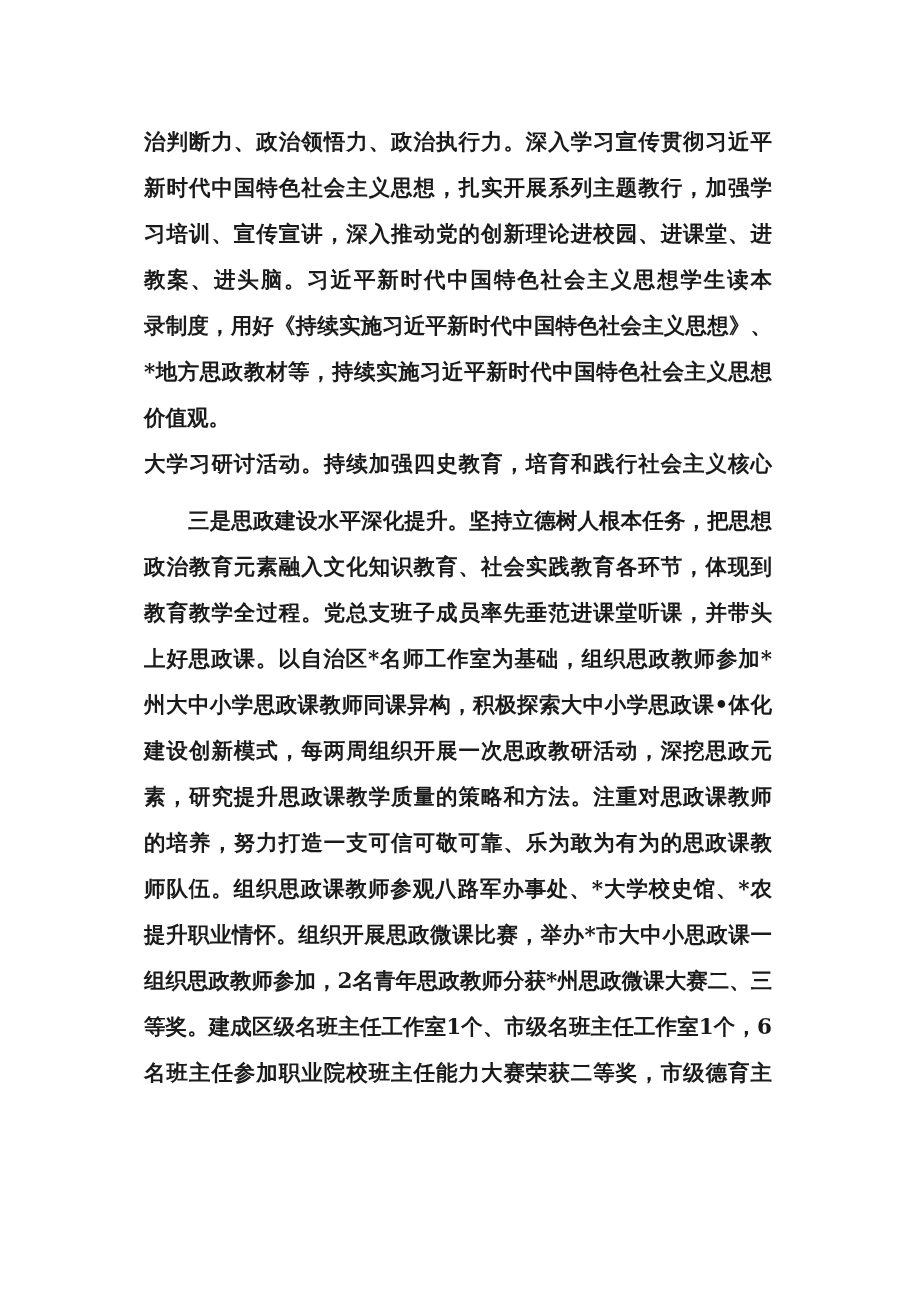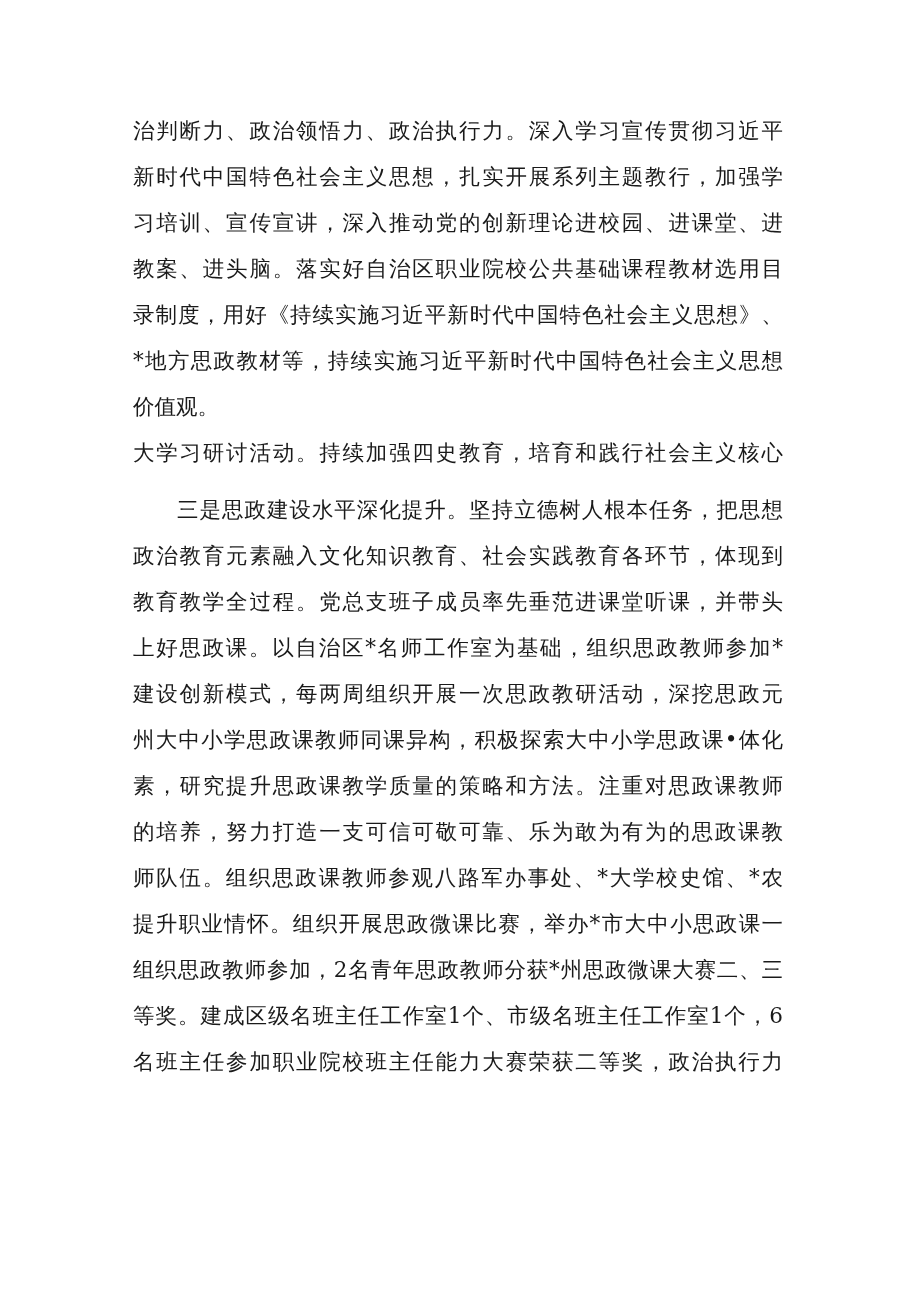--- a/index.html
+++ b/index.html
@@ -2,51 +2,51 @@
 <html><head>
 <meta charset="utf-8">
 <style>
   html, body { margin: 0; padding: 0; background: #ffffff; }
   body { width: 920px; height: 1301px; position: relative; overflow: hidden; }
   .page {
     position: absolute; left: 133px; top: 108px; width: 650px;
     font-family: "DejaVu Serif", "Liberation Serif", serif;
     font-size: 21.5px; color: #1a1a1a;
   }
-  .para { margin: 0; }
+  .para { margin: 11px; font-weight: bold; }
   .para .line {
     display: block; height: 46px; line-height: 46px;
     white-space: nowrap; text-align: justify; text-align-last: justify;
   }
   .para .line.last { text-align-last: left; }
   .para.p2 { margin-top: 11px; }
   .para.p2 .line.first { padding-left: 44px; }
 </style>
 </head>
 <body>
 
 <div class="page">
   <p class="para p1">
     <span class="line">治判断力、政治领悟力、政治执行力。深入学习宣传贯彻习近平</span>
     <span class="line">新时代中国特色社会主义思想，扎实开展系列主题教行，加强学</span>
     <span class="line">习培训、宣传宣讲，深入推动党的创新理论进校园、进课堂、进</span>
-    <span class="line">教案、进头脑。落实好自治区职业院校公共基础课程教材选用目</span>
+    <span class="line">教案、进头脑。习近平新时代中国特色社会主义思想学生读本</span>
     <span class="line">录制度，用好《持续实施习近平新时代中国特色社会主义思想》、</span>
     <span class="line">*地方思政教材等，持续实施习近平新时代中国特色社会主义思想</span>
     <span class="line last">价值观。</span>
     <span class="line">大学习研讨活动。持续加强四史教育，培育和践行社会主义核心</span>
   </p>
   <p class="para p2">
     <span class="line first">三是思政建设水平深化提升。坚持立德树人根本任务，把思想</span>
     <span class="line">政治教育元素融入文化知识教育、社会实践教育各环节，体现到</span>
     <span class="line">教育教学全过程。党总支班子成员率先垂范进课堂听课，并带头</span>
     <span class="line">上好思政课。以自治区*名师工作室为基础，组织思政教师参加*</span>
+    <span class="line">州大中小学思政课教师同课异构，积极探索大中小学思政课•体化</span>
     <span class="line">建设创新模式，每两周组织开展一次思政教研活动，深挖思政元</span>
-    <span class="line">州大中小学思政课教师同课异构，积极探索大中小学思政课•体化</span>
     <span class="line">素，研究提升思政课教学质量的策略和方法。注重对思政课教师</span>
     <span class="line">的培养，努力打造一支可信可敬可靠、乐为敢为有为的思政课教</span>
     <span class="line">师队伍。组织思政课教师参观八路军办事处、*大学校史馆、*农</span>
     <span class="line">提升职业情怀。组织开展思政微课比赛，举办*市大中小思政课一</span>
     <span class="line">组织思政教师参加，2名青年思政教师分获*州思政微课大赛二、三</span>
     <span class="line">等奖。建成区级名班主任工作室1个、市级名班主任工作室1个，6</span>
-    <span class="line">名班主任参加职业院校班主任能力大赛荣获二等奖，政治执行力</span>
+    <span class="line">名班主任参加职业院校班主任能力大赛荣获二等奖，市级德育主</span>
   </p>
 </div>
 
 </body></html>

